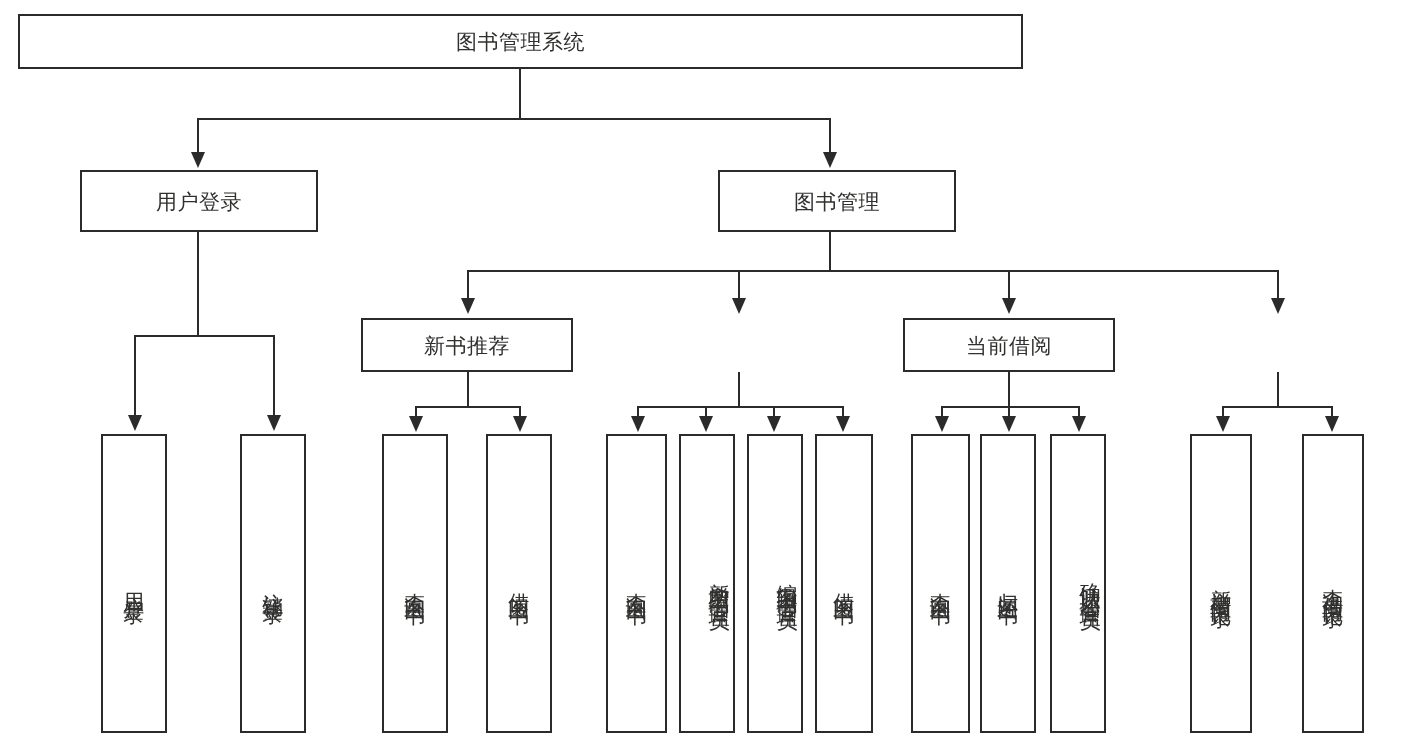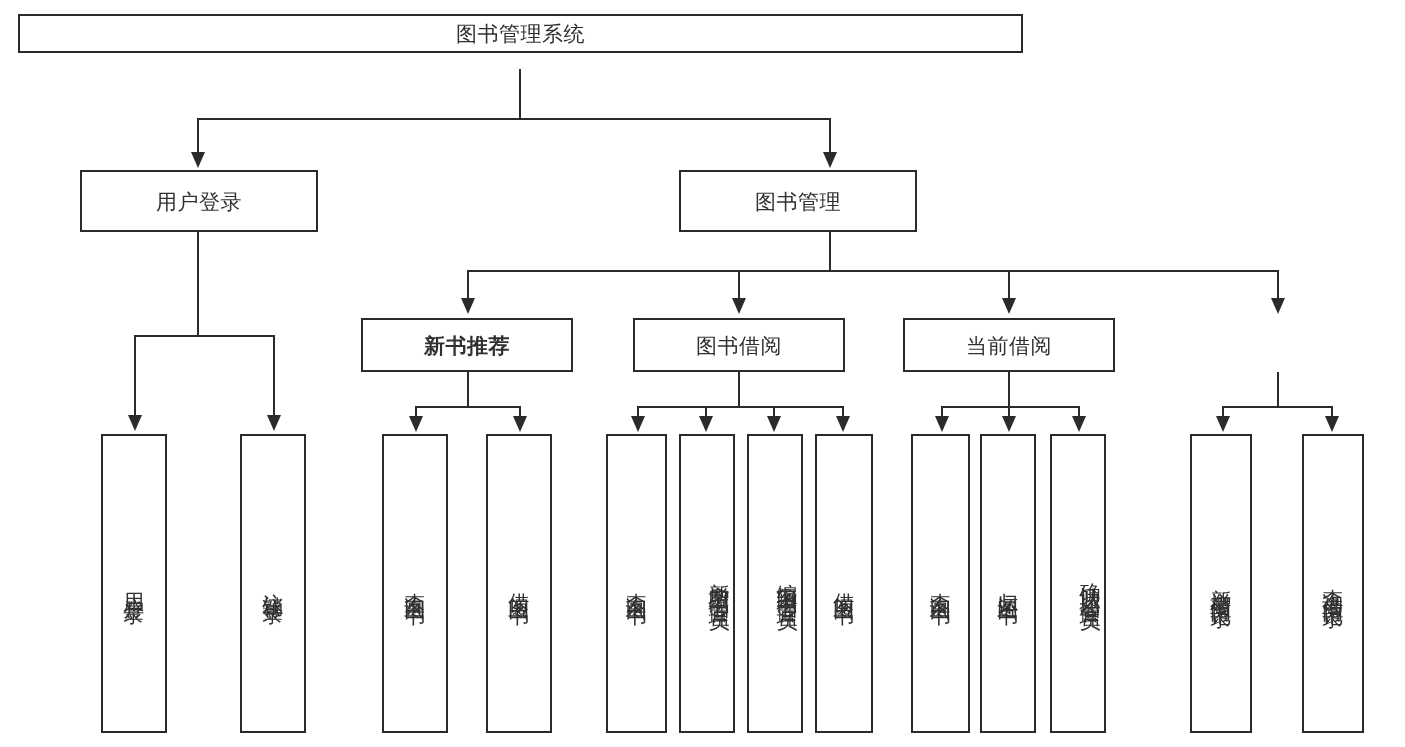--- a/index.html
+++ b/index.html
@@ -70,38 +70,38 @@
     white-space:nowrap;
     letter-spacing:0.5px;
     pointer-events:none;
   }
 </style>
 </head>
 <body>
 
 <div id="canvas">
 
-  <div class="node h" style="left:18px;top:14px;width:1005px;height:39px;">
+  <div class="node h" style="left:18px;top:14px;width:1005px;height:55px;">
     <span class="txt">图书管理系统</span>
   </div>
 
   <div class="ln v" style="left:519px;top:69px;height:50px;"></div>
 
   <div class="ln h" style="left:197px;top:118px;width:634px;"></div>
 
   <div class="ln v" style="left:197px;top:118px;height:36px;"></div>
   <div class="arrow" style="left:191px;top:152px;"></div>
   <div class="ln v" style="left:829px;top:118px;height:36px;"></div>
   <div class="arrow" style="left:823px;top:152px;"></div>
 
   <div class="node h" style="left:80px;top:170px;width:238px;height:62px;">
     <span class="txt">用户登录</span>
   </div>
 
-  <div class="node h" style="left:679px;top:170px;width:238px;height:62px;">
+  <div class="node h" style="left:718px;top:170px;width:238px;height:62px;">
     <span class="txt">图书管理</span>
   </div>
 
   <div class="ln v" style="left:197px;top:232px;height:104px;"></div>
   <div class="ln h" style="left:134px;top:335px;width:141px;"></div>
   <div class="ln v" style="left:134px;top:335px;height:82px;"></div>
   <div class="arrow" style="left:128px;top:415px;"></div>
   <div class="ln v" style="left:273px;top:335px;height:82px;"></div>
   <div class="arrow" style="left:267px;top:415px;"></div>
 
@@ -110,25 +110,22 @@
 
   <div class="ln v" style="left:467px;top:270px;height:30px;"></div>
   <div class="arrow" style="left:461px;top:298px;"></div>
   <div class="ln v" style="left:738px;top:270px;height:30px;"></div>
   <div class="arrow" style="left:732px;top:298px;"></div>
   <div class="ln v" style="left:1008px;top:270px;height:30px;"></div>
   <div class="arrow" style="left:1002px;top:298px;"></div>
   <div class="ln v" style="left:1277px;top:270px;height:30px;"></div>
   <div class="arrow" style="left:1271px;top:298px;"></div>
 
-  <div class="node h" style="left:361px;top:318px;width:212px;height:54px;font-weight:bold;">
+  <div class="node h" style="left:361px;top:318px;width:212px;height:54px;">
     <span class="txt">新书推荐</span>
-  </div>
-  <div class="node h" style="left:633px;top:318px;width:212px;height:54px;">
-    <span class="txt">图书借阅</span>
   </div>
   <div class="node h" style="left:903px;top:318px;width:212px;height:54px;">
     <span class="txt">当前借阅</span>
   </div>
 
   <div class="ln v" style="left:467px;top:372px;height:36px;"></div>
   <div class="ln h" style="left:415px;top:406px;width:106px;"></div>
   <div class="ln v" style="left:415px;top:406px;height:12px;"></div>
   <div class="arrow" style="left:409px;top:416px;"></div>
   <div class="ln v" style="left:519px;top:406px;height:12px;"></div>

